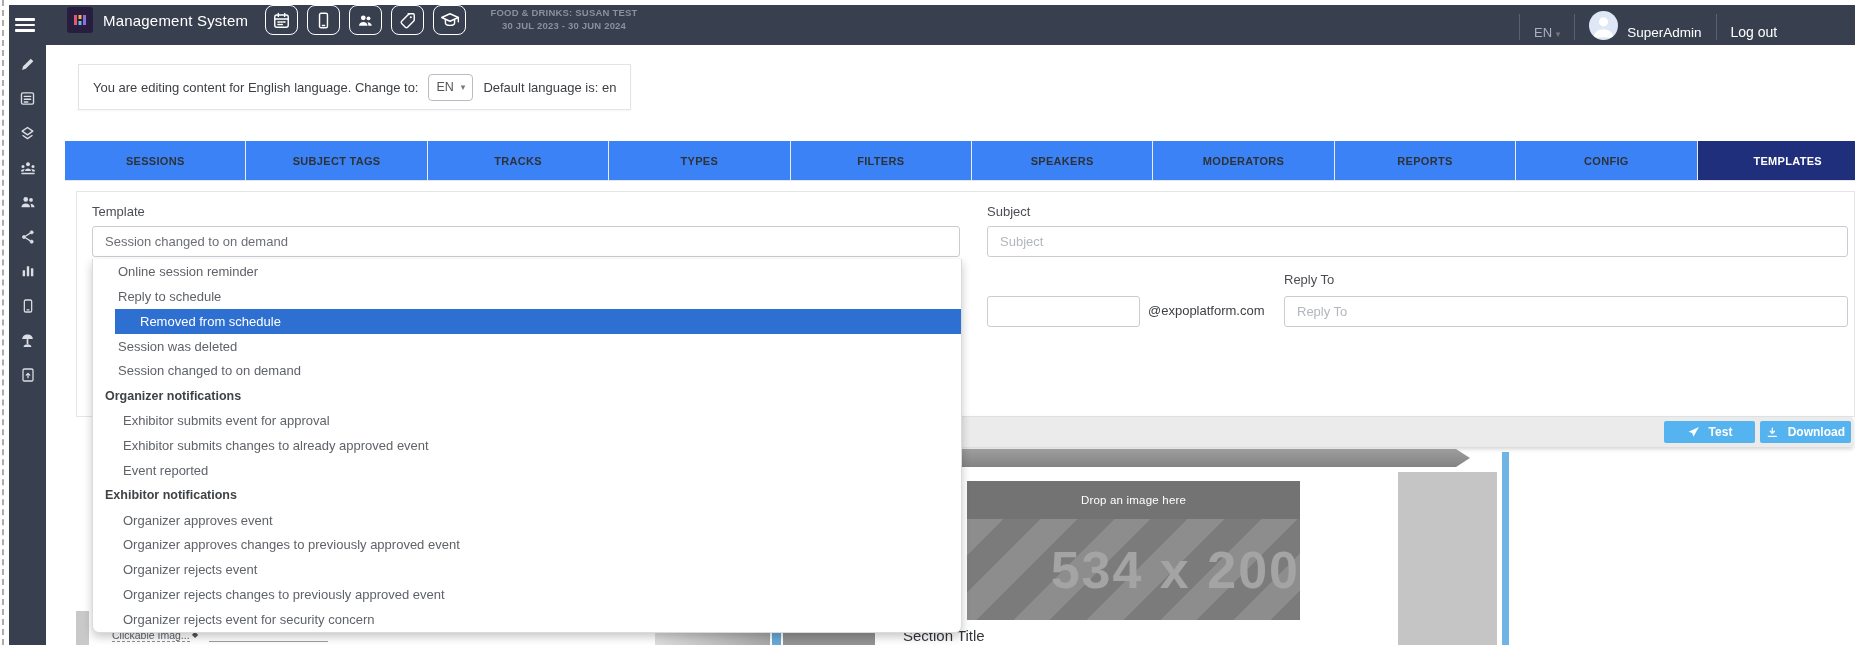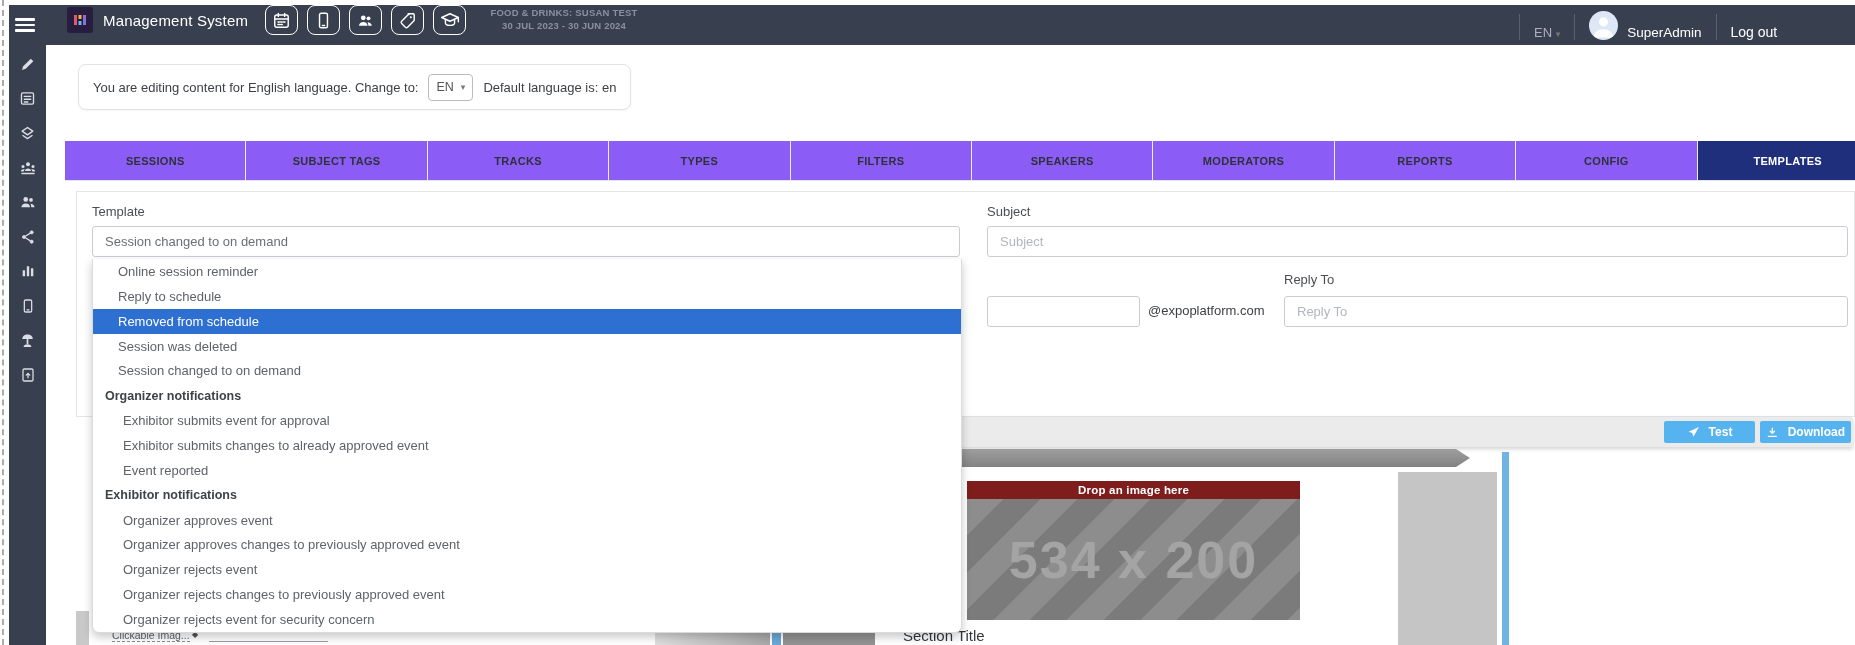--- a/index.html
+++ b/index.html
@@ -24,60 +24,60 @@
   .lang{font-size:13px;color:#aab0bd;cursor:pointer;white-space:nowrap;}
   .avatar{width:29px;height:29px;border-radius:50%;background:#dde7f6;display:flex;align-items:center;justify-content:center;overflow:hidden;}
   .uname{color:#fff;font-size:13.5px;margin-left:9px;white-space:nowrap;cursor:pointer;}
   .logout{color:#fff;font-size:14px;white-space:nowrap;cursor:pointer;}
 
   
   .sidebar{left:9px;top:45px;width:37px;height:600px;background:#383f4e;display:flex;flex-direction:column;align-items:center;padding-top:10px;box-sizing:border-box;gap:16.5px;}
   .sico{width:18px;height:18px;display:flex;align-items:center;justify-content:center;cursor:pointer;opacity:.92;}
 
   
-  .notice{left:78px;top:64px;height:44px;border:1px solid #e2e3e6;border-radius:8px;background:#fff;
+  .notice{left:78px;top:64px;height:44px;border:1px solid #e2e3e6;border-radius:0;background:#fff;
     display:flex;align-items:center;padding:0 14px;gap:10px;font-size:13px;color:#3c3f43;box-shadow:0 1px 2px rgba(0,0,0,.04);white-space:nowrap;}
   .mini-select{border:1px solid #b9bdc3;border-radius:4px;height:25px;padding:0 7px;display:flex;align-items:center;gap:7px;font-size:12.5px;color:#555;cursor:pointer;}
   .caret{font-size:9px;color:#777;line-height:1;}
 
   
   .tabbar{left:65px;top:141px;height:39px;display:flex;border-bottom:1px solid #e6e6e8;}
-  .tab{width:181.4px;box-sizing:border-box;border-right:1px solid #ededef;background:#8b5cf6;display:flex;align-items:center;justify-content:center;
+  .tab{width:181.4px;box-sizing:border-box;border-right:1px solid #ededef;background:#3b82f6;display:flex;align-items:center;justify-content:center;
     font-size:11px;font-weight:700;letter-spacing:.3px;color:#2e3237;cursor:pointer;white-space:nowrap;}
   .tab.active{background:#202f7c;color:#fff;border-right-color:#202f7c;}
 
   
   .panel1{left:76px;top:191px;width:1779px;height:226px;border:1px solid #e4e5e7;box-sizing:border-box;}
   .flabel{font-size:13px;color:#4a4d52;white-space:nowrap;}
   .input{box-sizing:border-box;height:31px;border:1px solid #c9cdd2;border-radius:3px;background:#fff;
     font-size:13px;color:#6b6f74;display:flex;align-items:center;padding:0 12px;white-space:nowrap;overflow:hidden;}
   .input .ph{color:#b3b7bc;}
   .domain{font-size:13px;color:#3d4044;white-space:nowrap;}
 
   
   .dropdown{left:92px;top:259px;width:868px;height:373px;background:#fff;z-index:40;
     border:1px solid #d9dcdf;border-top:none;border-radius:0 0 7px 7px;
     box-shadow:0 4px 10px rgba(0,0,0,.22);display:flex;flex-direction:column;overflow:hidden;}
   .dd-item{flex:1;display:flex;align-items:center;font-size:13px;color:#5f6368;padding-left:25px;cursor:pointer;white-space:nowrap;}
   .dd-item.grp{font-weight:700;color:#3f4347;font-size:12.5px;padding-left:12px;cursor:default;}
   .dd-item.sub{padding-left:30px;text-align:right;}
-  .dd-item.sel{background:#2e6fd2;color:#fff;}
+  .dd-item.sel{background:#2e6fd2;color:#fff;margin-left:22px;}
 
   
   .toolbar{left:875px;top:417px;width:978px;height:30px;background:#ebebeb;border-radius:3px 3px 0 0;
     box-shadow:0 2px 4px rgba(0,0,0,.18);display:flex;align-items:center;justify-content:flex-end;gap:5px;padding-right:2px;box-sizing:border-box;}
   .bluebtn{width:91px;height:22px;background:#55b3ef;border:none;border-radius:2px;color:#fff;font-size:12px;font-weight:700;
     display:flex;align-items:center;justify-content:center;gap:9px;cursor:pointer;font-family:inherit;}
   .darkbar{left:875px;top:449px;width:595px;height:18px;background:linear-gradient(180deg,#9e9e9e,#838383);
     clip-path:polygon(0 0,calc(100% - 14px) 0,100% 50%,calc(100% - 14px) 100%,0 100%);}
   .placeholder{left:967px;top:481px;width:333px;height:139px;display:flex;flex-direction:column;}
-  .dropzone{height:18px;background:#7f1d1d;color:#fff;font-size:11.5px;font-weight:700;
+  .dropzone{height:38px;background:#737373;color:#fff;font-size:11.5px;font-weight:400;
     display:flex;align-items:center;justify-content:center;letter-spacing:.2px;cursor:pointer;}
   .stripes{flex:1;background:repeating-linear-gradient(135deg,#8d8d8d 0 26px,#7b7b7b 26px 52px);
-    display:flex;align-items:center;justify-content:center;}
+    display:flex;align-items:center;justify-content:flex-end;}
   .phsize{font-size:52px;font-weight:700;color:#a4a4a4;letter-spacing:2px;white-space:nowrap;}
   .graypanel{left:1398px;top:472px;width:99px;height:173px;background:#c5c5c5;}
   .blueline{left:1502px;top:452px;width:7px;height:193px;background:#6fb4e4;cursor:pointer;}
   .section-title{left:903px;top:627px;font-size:15px;color:#33363a;white-space:nowrap;}
 
   
   .frag-grad{left:655px;top:631px;width:115px;height:14px;background:linear-gradient(90deg,#dedede,#a8a8a8);}
   .frag-blue{left:772px;top:631px;width:9px;height:14px;background:#69a9d8;}
   .frag-gray{left:783px;top:631px;width:92px;height:14px;background:#939393;}
   .frag-leftbar{left:76px;top:611px;width:13px;height:34px;background:#c9c9c9;}

